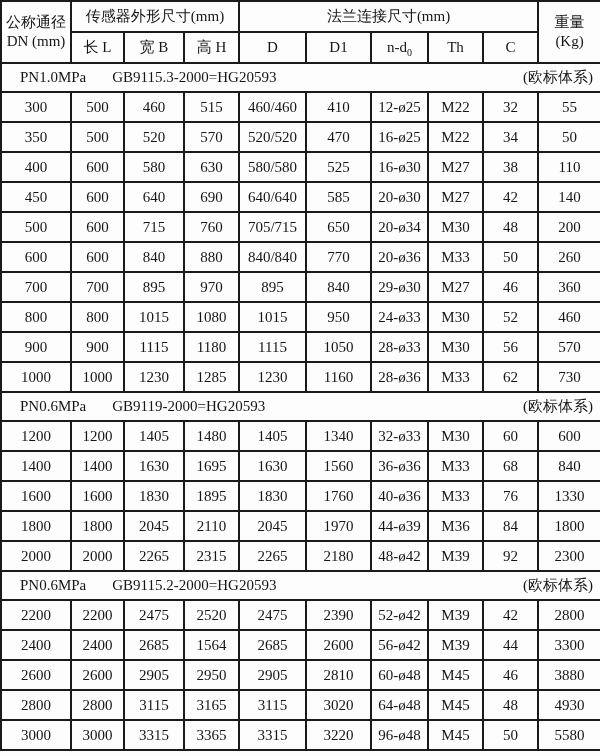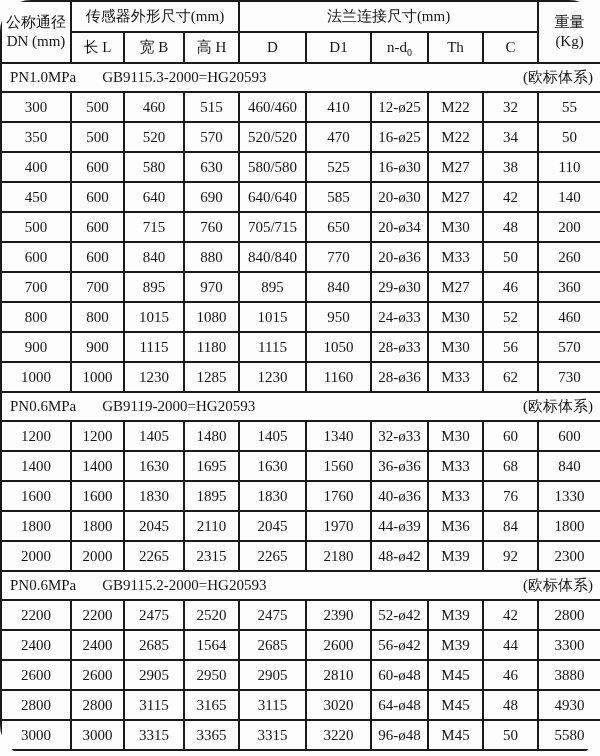--- a/index.html
+++ b/index.html
@@ -8,21 +8,20 @@
     height: 756px;
     background: #fdfdfd;
     color: #151515;
     font-family: "Liberation Serif", "DejaVu Serif", serif;
   }
   .page {
     width: 600px;
     height: 756px;
     box-sizing: border-box;
     overflow: hidden;
-    border-radius: 31px;
   }
   table {
     width: 600px;
     table-layout: fixed;
     border-collapse: collapse;
   }
   th, td {
     border: 2px solid #1a1a1a;
     text-align: center;
     vertical-align: middle;
@@ -38,20 +37,21 @@
   }
   thead .group-th { height: 29px; }
   .two-line div { line-height: 1.25; }
   tbody td.data-cell {
     font-size: 15px;
     height: 28px;
   }
   tr.section-row td {
     height: 27px;
     font-size: 15px;
+    padding-left: 10px;
   }
   .section-cell {
     display: flex;
     justify-content: space-between;
     align-items: center;
     padding: 0 7px 0 8px;
   }
   .section-left { display: flex; align-items: center; }
   .section-pressure { margin-right: 26px; }
   sub { font-size: 10px; line-height: 0; }

